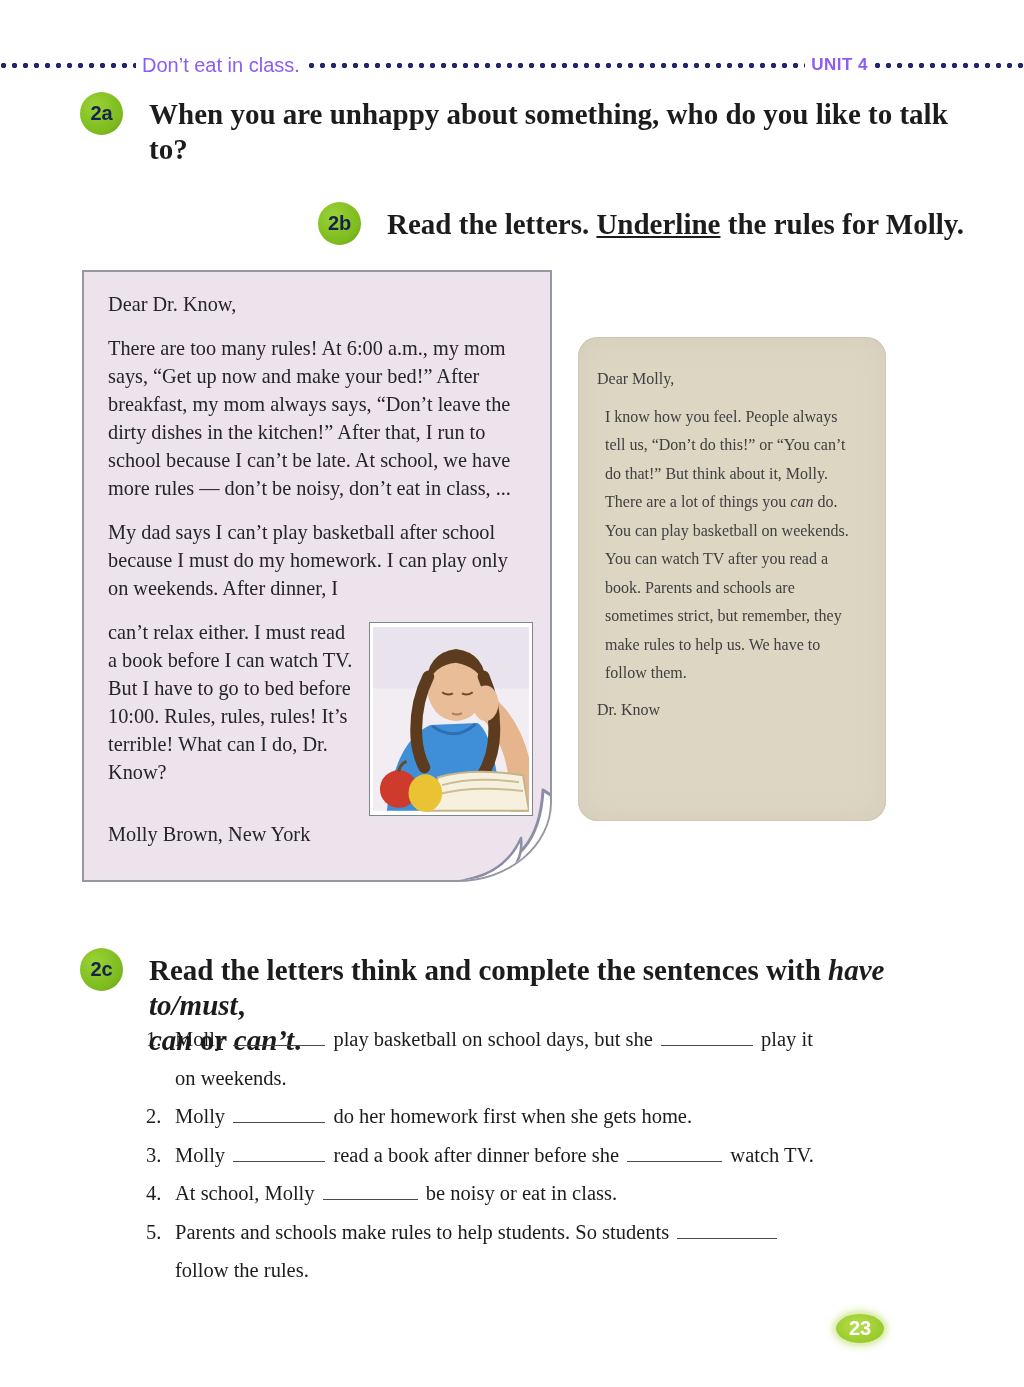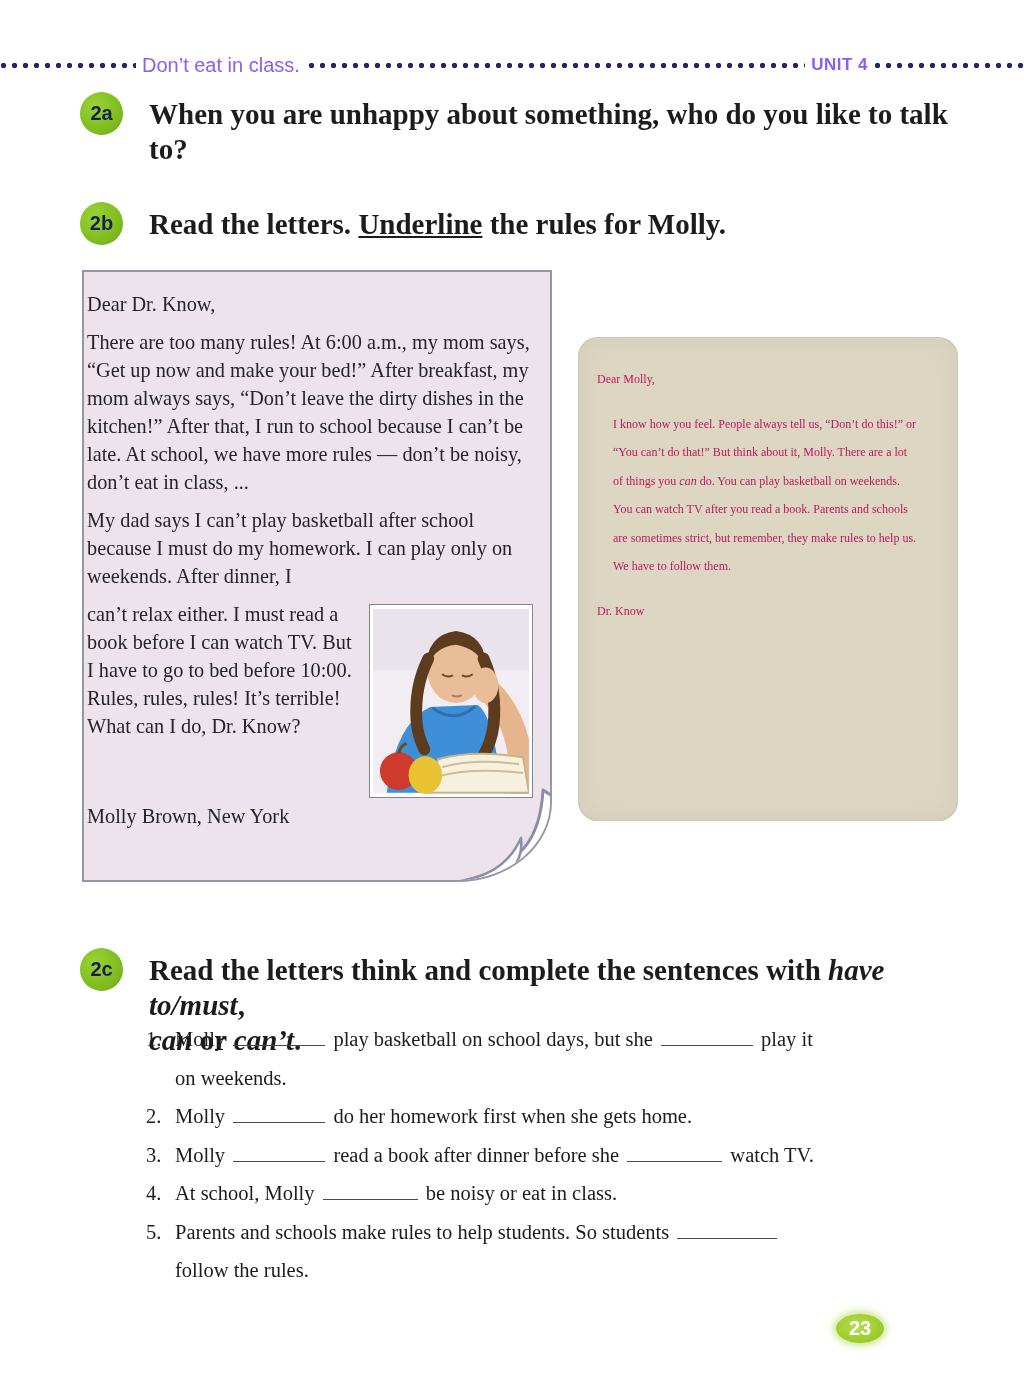--- a/index.html
+++ b/index.html
@@ -12,51 +12,51 @@
   .dots{height:7px;align-self:center;
         background-image:radial-gradient(circle at 3.5px 3.5px,#23266e 2.5px,rgba(0,0,0,0) 3px);
         background-size:11px 7px;background-repeat:repeat-x;}
   .d1{width:136px;}
   .d2{flex:1;}
   .d3{width:150px;}
   .hdr-label{font-size:20px;margin:0 8px 0 6px;white-space:nowrap;}
   .hdr-unit{font-weight:bold;font-size:17px;margin:0 6px;letter-spacing:0.5px;white-space:nowrap;}
 
   
-  .sec{position:absolute;left:80px;display:flex;gap:26px;align-items:flex-start;}
+  .sec{position:absolute;left:80px;display:flex;gap:26px;align-items:flex-start;justify-content:flex-end;}
   #sec2a{top:92px;right:60px;}
   #sec2b{top:202px;right:60px;}
   #sec2c{top:948px;right:110px;}
   .badge{width:43px;height:43px;border-radius:50%;flex:0 0 43px;
          background:radial-gradient(circle at 35% 32%,#9ad236,#7cba1d 68%,#5e941b);
          color:#16224d;font-family:"Liberation Sans",sans-serif;font-weight:bold;font-size:20px;
          display:flex;align-items:center;justify-content:center;}
   .sec-title{font-weight:bold;font-size:29px;line-height:35px;margin:0;padding-top:5px;}
   .ul{text-decoration:underline;}
   .it{font-style:italic;}
 
   
   .letter1{position:absolute;left:82px;top:270px;width:470px;height:612px;box-sizing:border-box;
            background:#ece3ed;border:2px solid #9796a4;border-bottom-right-radius:95px 80px;
-           padding:12px 17px 8px 3px;font-size:20.3px;line-height:28px;color:#24242a;overflow:hidden;}
+           padding:12px 17px 8px 24px;font-size:20.3px;line-height:28px;color:#24242a;overflow:hidden;}
   .letter1 .salutation{margin:6px 0 10px;}
-  .letter1 p{margin:10px 0 9px;}
+  .letter1 p{margin:16px 0 9px;}
   .letter1 .p2intro{margin-bottom:0;}
   .photo-frame{float:right;width:164px;height:194px;margin:4px 0 4px 10px;
                background:#ffffff;border:1px solid #83838d;padding:3px;box-sizing:border-box;}
   .photo-frame svg{width:100%;height:100%;display:block;}
   .letter1 .signature{clear:both;margin-top:20px;}
   .curl{position:absolute;right:-6px;bottom:-6px;width:118px;height:98px;pointer-events:none;}
 
   
-  .letter2{position:absolute;left:578px;top:337px;width:380px;height:484px;box-sizing:border-box;
+  .letter2{position:absolute;left:578px;top:337px;width:308px;height:484px;box-sizing:border-box;
            background:#dcd6c3;border-radius:20px;box-shadow:inset 0 0 0 1px #cfc9b4,inset 0 0 30px #d2ccb8;
-           padding:28px 24px 0 19px;font-size:12px;line-height:28.5px;color:#be185d;}
+           padding:28px 24px 0 19px;font-size:16px;line-height:28.5px;color:#404040;}
   .letter2 .salutation{margin:0 0 9px;}
-  .letter2 p{margin:16px;}
+  .letter2 p{margin:8px;}
   .letter2 .closing{margin-top:9px;}
   .letter2 .signature{margin-top:8px;}
 
   
   .exercise{position:absolute;left:146px;top:1020px;width:826px;font-size:20.5px;line-height:38.5px;}
   .ex-item{display:flex;margin:0;}
   .ex-num{flex:0 0 29px;}
   .ex-body{flex:1;}
   .blank{display:inline-block;width:92px;height:1em;margin:0 3px;vertical-align:baseline;
          border-bottom:1.6px solid #4a4a4a;}

